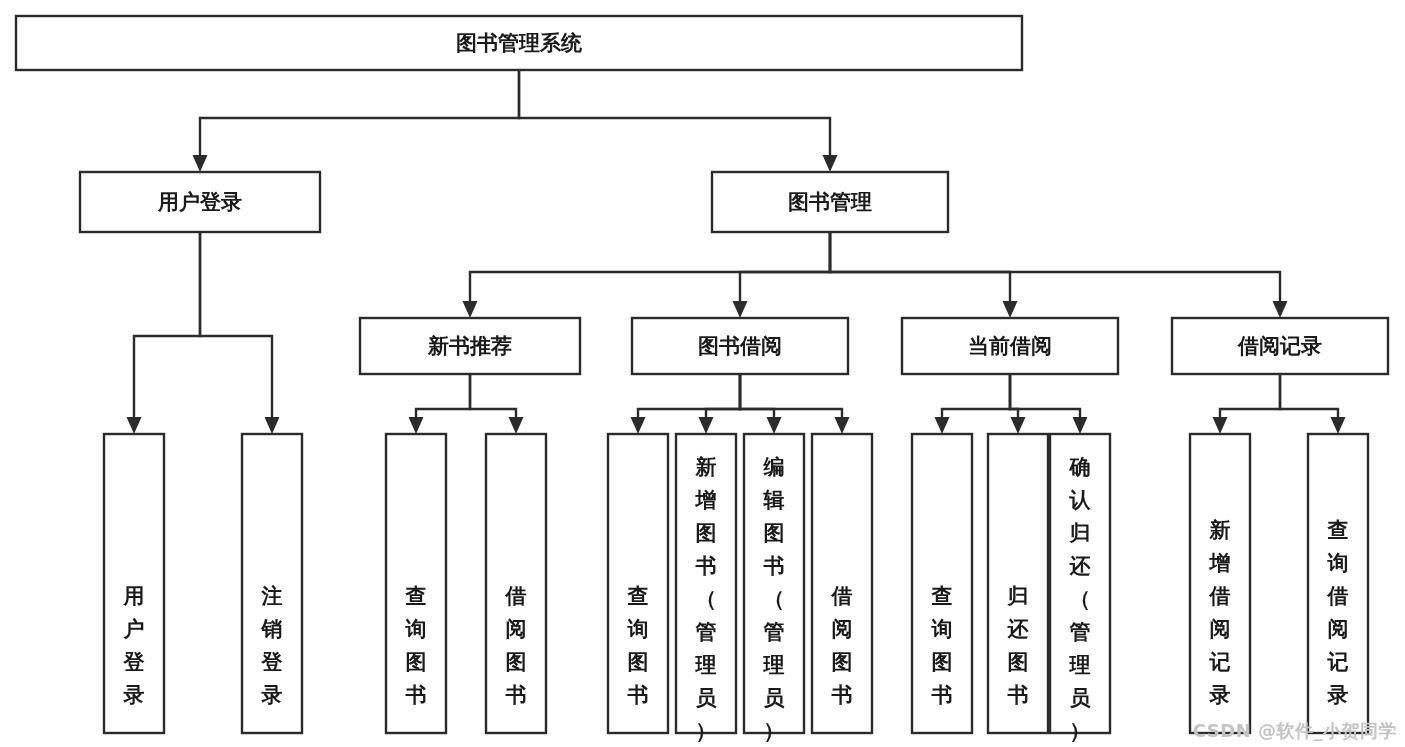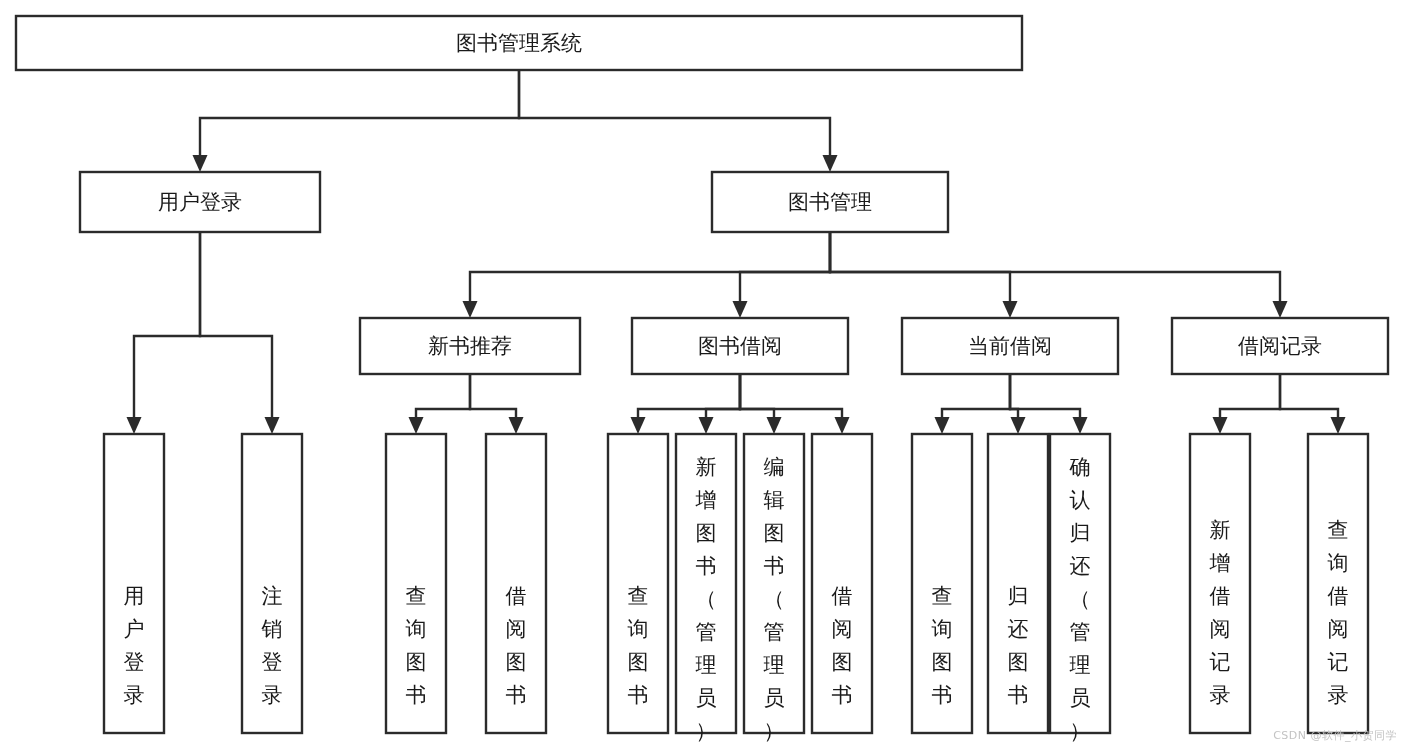--- a/index.html
+++ b/index.html
@@ -13,20 +13,21 @@
     width: 1405px;
     height: 747px;
     overflow: hidden;
     position: relative;
   }
   #diagram-root {
     position: relative;
     width: 1405px;
     height: 747px;
     background: #ffffff;
+    font-weight: bold;
   }
   svg.flow-canvas {
     position: absolute;
     left: 0;
     top: 0;
     width: 1405px;
     height: 747px;
     display: block;
   }
   .node-box {
@@ -55,21 +56,21 @@
     font-family: "DejaVu Sans", "Liberation Sans", sans-serif;
     font-size: 21px;
     fill: #1a1a1a;
     text-anchor: middle;
   }
   .watermark {
     position: absolute;
     right: 8px;
     bottom: 4px;
     font-family: "DejaVu Sans", "Liberation Sans", sans-serif;
-    font-size: 11px;
+    font-size: 18px;
     color: #c3c3c3;
     letter-spacing: 0.5px;
     white-space: nowrap;
     user-select: none;
   }
 </style>
 </head>
 <body>
 
 <div id="diagram-root">

